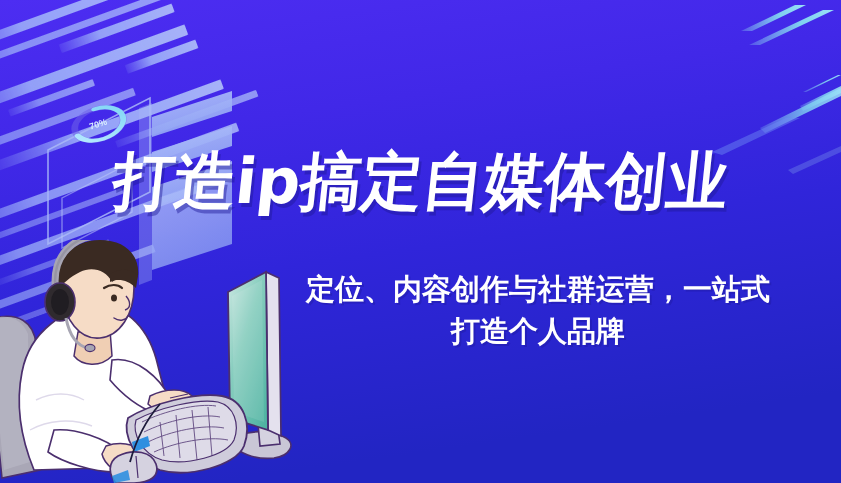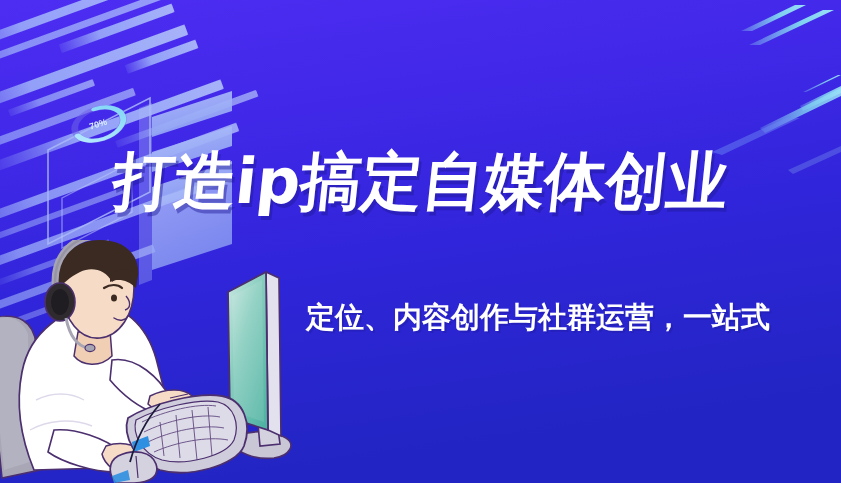--- a/index.html
+++ b/index.html
@@ -22,21 +22,21 @@
   .main-title{
     display:inline-block;
     font-family:"DejaVu Sans","Liberation Sans",sans-serif;
     font-size:63px;line-height:1;font-weight:700;color:#ffffff;
     letter-spacing:0px;
     transform:skewX(-6deg) scaleX(0.97);
     text-shadow:3px 4px 0 rgba(30,24,150,.45);
     white-space:nowrap;
   }
   .sub-wrap{
-    position:absolute;right:18px;top:296px;width:570px;text-align:center;
+    position:absolute;right:18px;top:268px;width:570px;text-align:center;
   }
   .sub-line{
     font-family:"DejaVu Sans","Liberation Sans",sans-serif;
     font-size:29px;line-height:1.45;font-weight:700;color:#ffffff;
     text-shadow:2px 2px 0 rgba(30,24,150,.35);
     white-space:nowrap;
   }
   .gauge-label{
     font-family:"Liberation Sans",sans-serif;
     font-size:9px;font-weight:700;fill:#d9ecff;
@@ -290,15 +290,16 @@
       <path d="M160 404 C 146 420, 136 440, 130 462" fill="none" stroke="#1c1a3a" stroke-width="1.8"></path>
     </g>
   </svg>
 
   <div class="title-wrap">
     <div class="main-title">打造ip搞定自媒体创业</div>
   </div>
 
   <div class="sub-wrap">
     <div class="sub-line">定位、内容创作与社群运营，一站式</div>
+    <div class="sub-line">打造个人品牌</div>
   </div>
 
 </div>
 
 </body></html>

